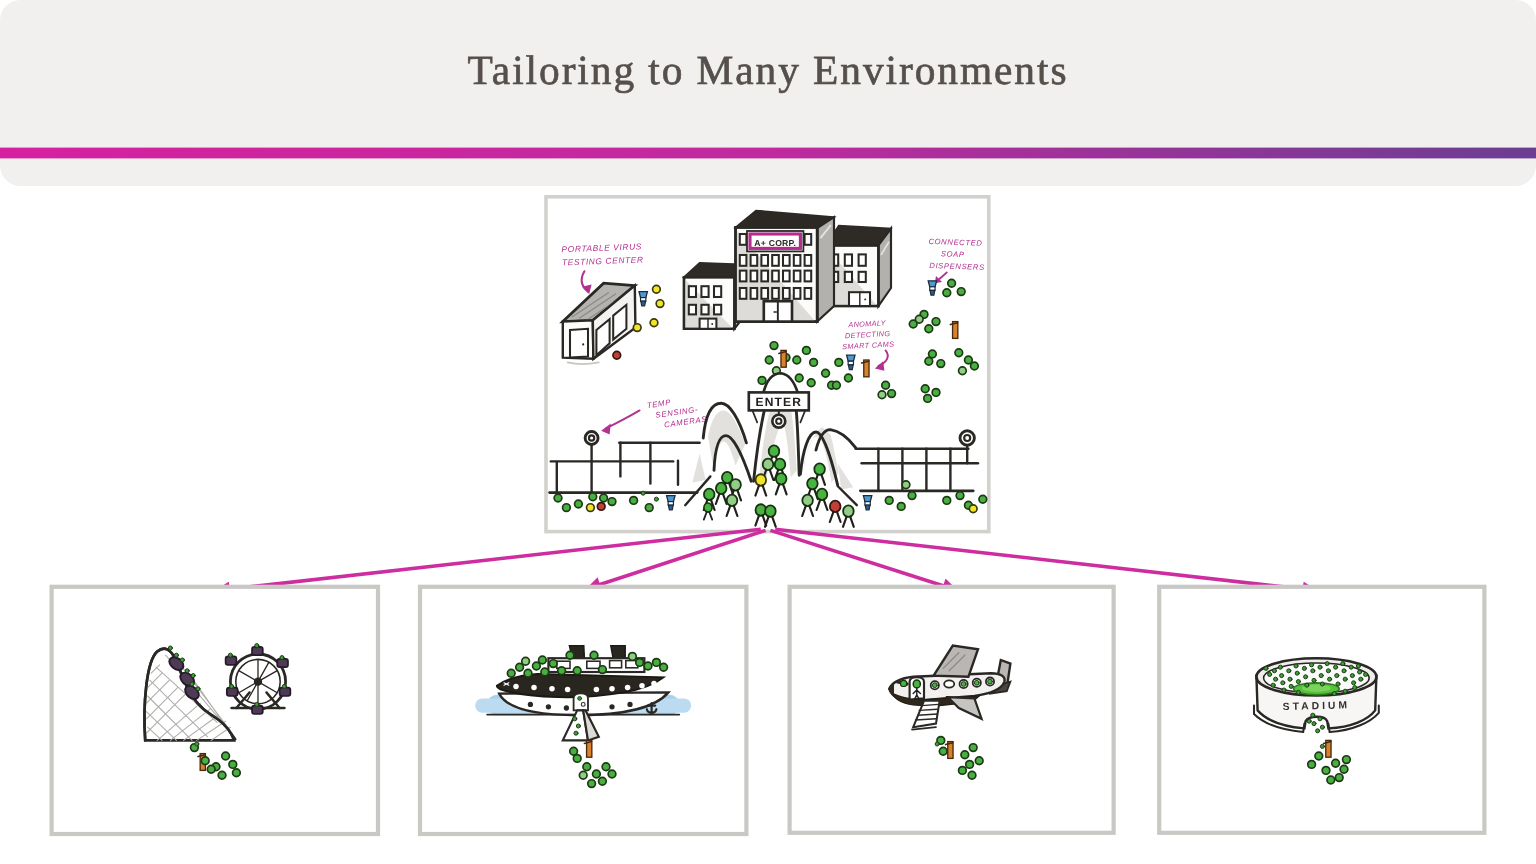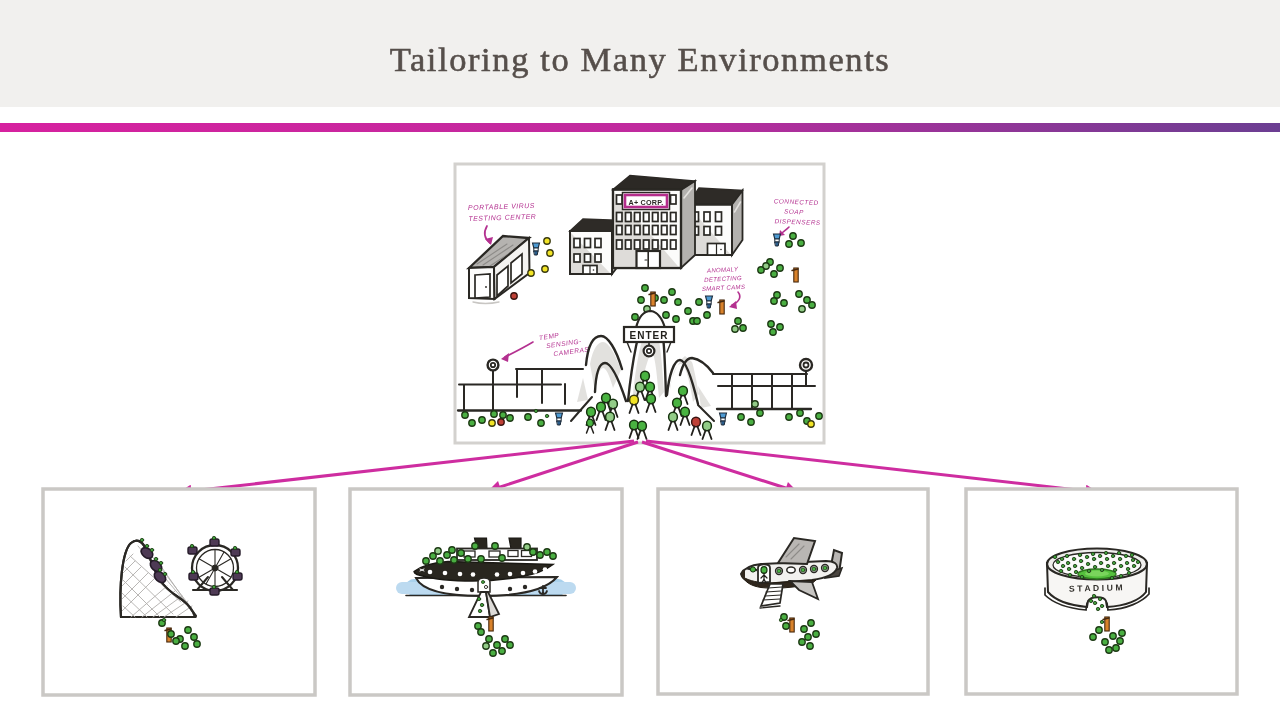--- a/index.html
+++ b/index.html
@@ -1,16 +1,16 @@
 <!DOCTYPE html>
 <html><head>
 <meta charset="utf-8">
 <style>
   html,body{margin:0;padding:0;width:1280px;height:720px;background:#ffffff;overflow:hidden;}
-  .header{position:absolute;left:0;top:0;width:1280px;height:107px;background:#f1f0ee;}
+  .header{position:absolute;left:0;top:0;width:1280px;height:155px;background:#f1f0ee;border-radius:17px;}
   .title{position:absolute;left:0;top:39px;width:1280px;text-align:center;line-height:40px;
          font-family:"Liberation Serif",serif;font-size:34.5px;color:#564f4b;letter-spacing:1.6px;-webkit-text-stroke:0.55px #564f4b;}
   .bar{position:absolute;left:0;top:123px;width:1280px;height:9px;
        background:linear-gradient(to right,#d6219f,#c02a9e,#6b3e92);}
   svg{position:absolute;left:0;top:0;}
   text{font-family:"Liberation Sans",sans-serif;}
 </style>
 </head>
 <body>
 

